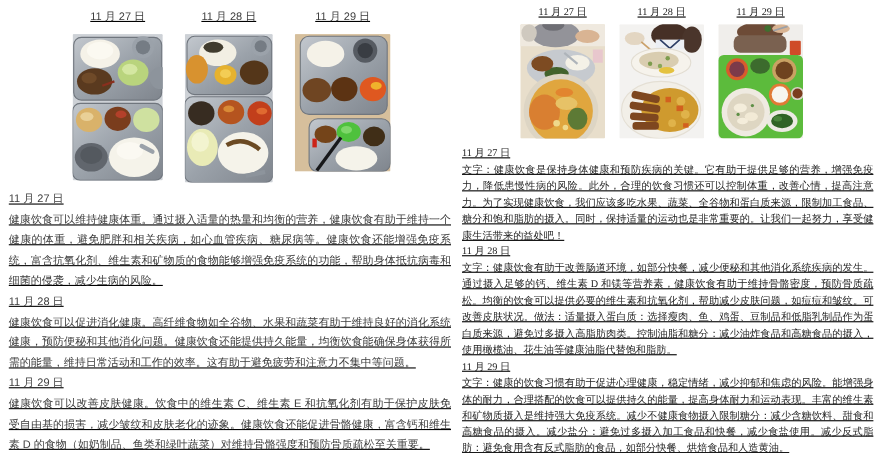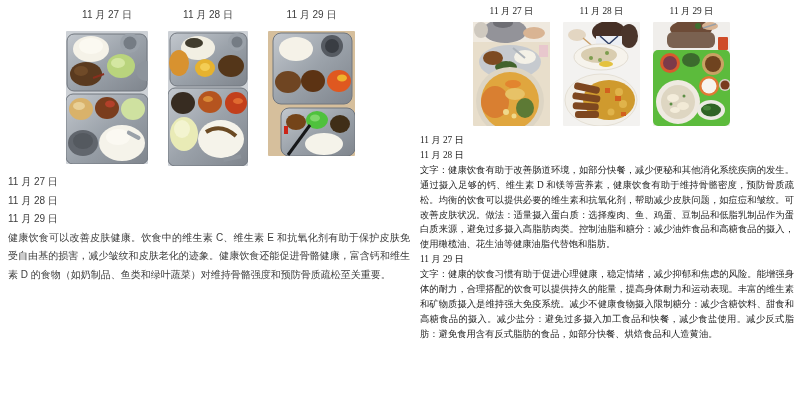--- a/index.html
+++ b/index.html
@@ -3,21 +3,21 @@
 <meta charset="utf-8">
 <style>
   * { box-sizing: border-box; }
   html, body {
     margin: 0; padding: 0;
     width: 798px; height: 412px;
     background: #ffffff;
     overflow: hidden;
   }
   .page { display: flex; width: 798px; height: 412px; }
-  .col { flex: 0 0 auto; }
+  .col { flex: 0 0 auto; text-decoration: underline; }
   .col.left  { width: 418px; }
   .col.right { width: 380px; }
 
   .photos { display: flex; align-items: flex-start; }
   .left  .photos { margin: 8px 0 0 66px; gap: 20px; }
   .right .photos { margin: 5px 0 0 55px; gap: 13px; }
 
   figure { margin: 0; }
   .cap {
     display: block; text-align: center; white-space: nowrap;
@@ -142,21 +142,23 @@
           <ellipse cx="72" cy="93" rx="10" ry="9" fill="#402e17"></ellipse>
           <ellipse cx="56" cy="113" rx="19" ry="11" fill="#f5f3ea"></ellipse>
           <line x1="20" y1="124" x2="42" y2="94" stroke="#17181a" stroke-width="3"></line>
           <rect x="16" y="95" width="4" height="8" fill="#cc2418"></rect>
         </svg>
       </figure>
     </div>
 
     <div class="textblock">
       <h3 class="date">11 月 27 日</h3>
+      <p class="body">健康饮食可以维持健康体重。通过摄入适量的热量和均衡的营养，健康饮食有助于维持一个健康的体重，避免肥胖和相关疾病，如心血管疾病、糖尿病等。健康饮食还能增强免疫系统，富含抗氧化剂、维生素和矿物质的食物能够增强免疫系统的功能，帮助身体抵抗病毒和细菌的侵袭，减少生病的风险。</p>
       <h3 class="date">11 月 28 日</h3>
+      <p class="body">健康饮食可以促进消化健康。高纤维食物如全谷物、水果和蔬菜有助于维持良好的消化系统健康，预防便秘和其他消化问题。健康饮食还能提供持久能量，均衡饮食能确保身体获得所需的能量，维持日常活动和工作的效率。这有助于避免疲劳和注意力不集中等问题。</p>
       <h3 class="date">11 月 29 日</h3>
       <p class="body">健康饮食可以改善皮肤健康。饮食中的维生素 C、维生素 E 和抗氧化剂有助于保护皮肤免受自由基的损害，减少皱纹和皮肤老化的迹象。健康饮食还能促进骨骼健康，富含钙和维生素 D 的食物（如奶制品、鱼类和绿叶蔬菜）对维持骨骼强度和预防骨质疏松至关重要。</p>
     </div>
   </section>
 
   <section class="col right">
     <div class="photos">
 
       <figure style="width:77px">
         <figcaption class="cap">11 月 27 日</figcaption>
@@ -246,19 +248,20 @@
             <circle cx="18" cy="82" r="1.5" fill="#5d8f46"></circle>
           <ellipse cx="58" cy="88" rx="14" ry="10" fill="#eceae3"></ellipse>
           <ellipse cx="58" cy="88" rx="10" ry="6.5" fill="#2f6325"></ellipse>
           <ellipse cx="54" cy="86" rx="4" ry="2.5" fill="#47853a"></ellipse>
         </svg>
       </figure>
     </div>
 
     <div class="textblock">
       <h3 class="date">11 月 27 日</h3>
+      <p class="body">文字：健康饮食是保持身体健康和预防疾病的关键。它有助于提供足够的营养，增强免疫力，降低患慢性病的风险。此外，合理的饮食习惯还可以控制体重，改善心情，提高注意力。为了实现健康饮食，我们应该多吃水果、蔬菜、全谷物和蛋白质来源，限制加工食品、糖分和饱和脂肪的摄入。同时，保持适量的运动也是非常重要的。让我们一起努力，享受健康生活带来的益处吧！</p>
       <h3 class="date">11 月 28 日</h3>
       <p class="body">文字：健康饮食有助于改善肠道环境，如部分快餐，减少便秘和其他消化系统疾病的发生。通过摄入足够的钙、维生素 D 和镁等营养素，健康饮食有助于维持骨骼密度，预防骨质疏松。均衡的饮食可以提供必要的维生素和抗氧化剂，帮助减少皮肤问题，如痘痘和皱纹。可改善皮肤状况。做法：适量摄入蛋白质：选择瘦肉、鱼、鸡蛋、豆制品和低脂乳制品作为蛋白质来源，避免过多摄入高脂肪肉类。控制油脂和糖分：减少油炸食品和高糖食品的摄入，使用橄榄油、花生油等健康油脂代替饱和脂肪。</p>
       <h3 class="date">11 月 29 日</h3>
       <p class="body">文字：健康的饮食习惯有助于促进心理健康，稳定情绪，减少抑郁和焦虑的风险。能增强身体的耐力，合理搭配的饮食可以提供持久的能量，提高身体耐力和运动表现。丰富的维生素和矿物质摄入是维持强大免疫系统。减少不健康食物摄入限制糖分：减少含糖饮料、甜食和高糖食品的摄入。减少盐分：避免过多摄入加工食品和快餐，减少食盐使用。减少反式脂肪：避免食用含有反式脂肪的食品，如部分快餐、烘焙食品和人造黄油。</p>
     </div>
   </section>
 </div>
 
 </body></html>

